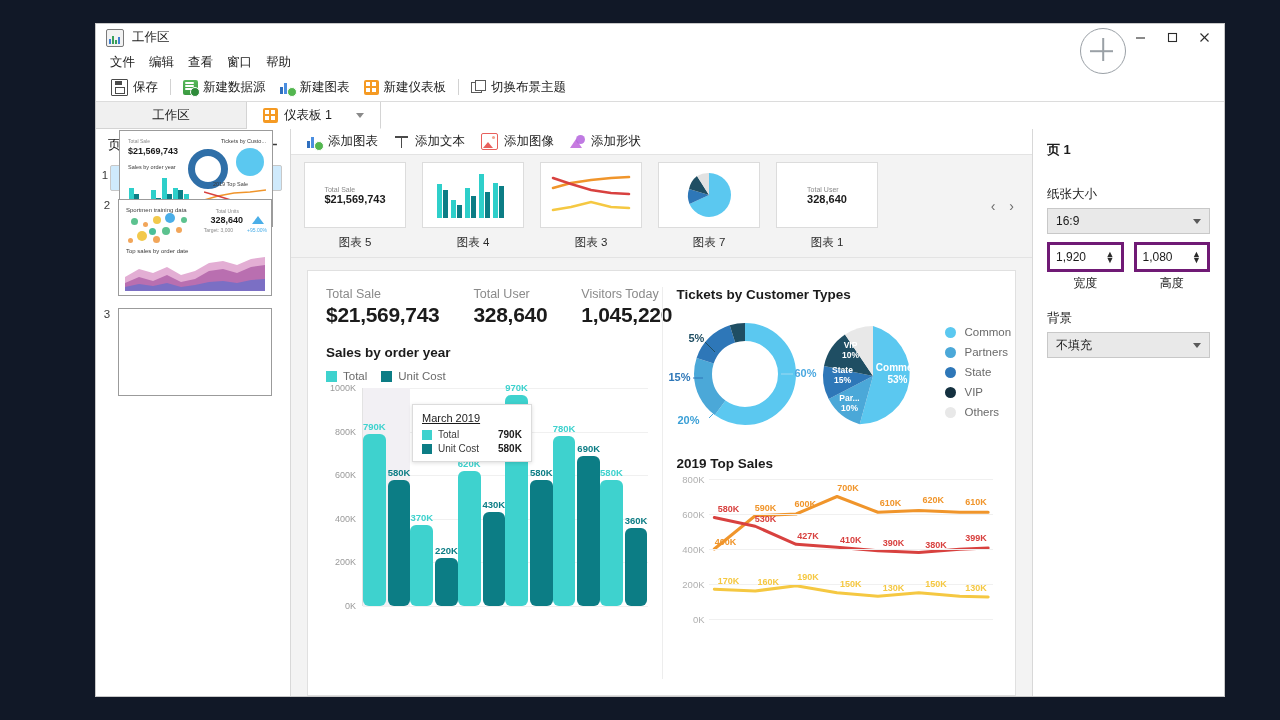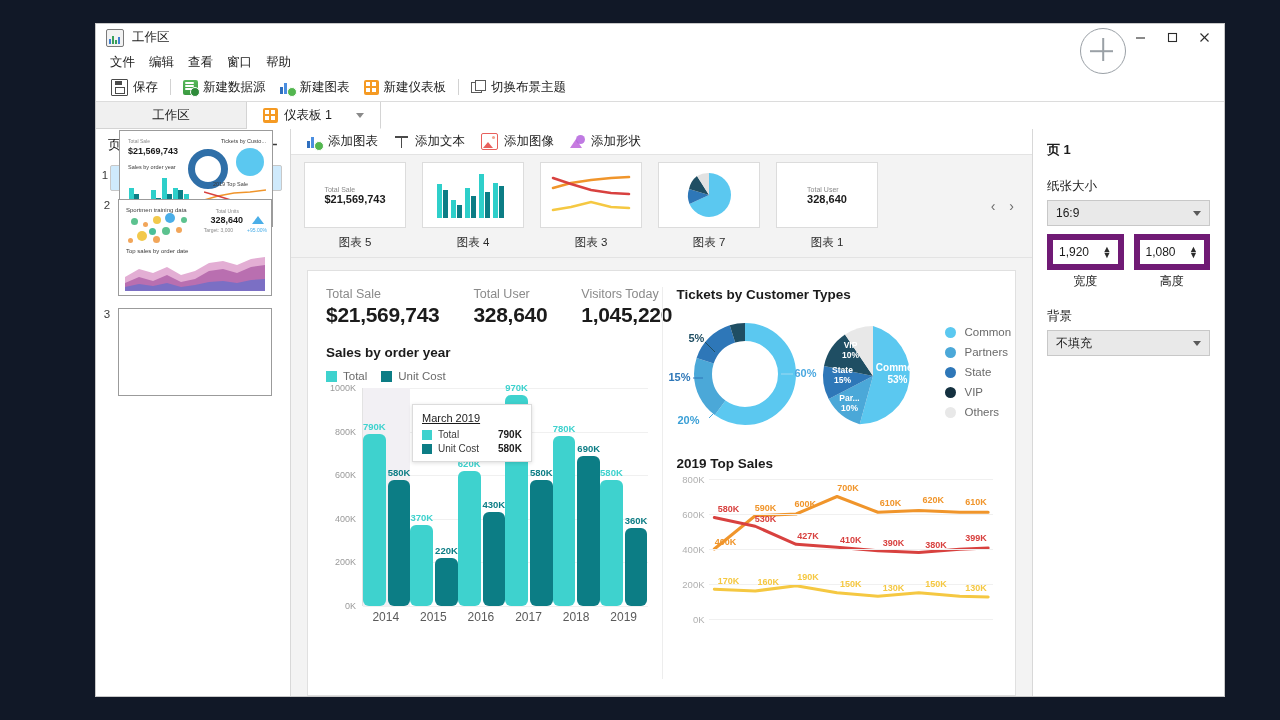--- a/index.html
+++ b/index.html
@@ -169,26 +169,26 @@
   .linechart{position:relative;height:165px;margin-top:8px;}
   .ly{position:absolute;left:0;width:30px;}
   .lt{position:absolute;right:2px;font-size:9.5px;color:#b0b0b0;transform:translateY(-50%);}
   .lplot{position:absolute;left:32px;right:4px;top:0;bottom:0;}
   .lgrid{position:absolute;left:0;right:0;height:1px;background:#f0f0f0;}
   .llab{position:absolute;font-size:9px;font-weight:bold;white-space:nowrap;transform:translate(-50%,-100%);}
 
   
   .rpanel{width:192px;background:#fff;border-left:1px solid #d8d8d8;padding:12px 14px;box-sizing:border-box;flex:0 0 auto;}
   .rp-title{font-size:13px;font-weight:bold;color:#1b1b1b;}
-  .rp-lbl{font-size:12.5px;color:#1b1b1b;margin-top:19px;margin-bottom:5px;}
+  .rp-lbl{font-size:12.5px;color:#1b1b1b;margin-top:27px;margin-bottom:5px;}
   .sel{height:24px;background:#e9e9e9;border:1px solid #c8c8c8;display:flex;align-items:center;justify-content:space-between;padding:0 8px;font-size:12px;color:#1b1b1b;}
   .chev{width:0;height:0;border-left:4px solid transparent;border-right:4px solid transparent;border-top:5px solid #5a5a5a;}
   .dims{display:flex;gap:10px;margin-top:8px;}
   .dim{flex:1;}
-  .spin{height:24px;background:#fff;border:6px solid #701a75;display:flex;align-items:center;justify-content:space-between;padding:0 6px;font-size:12px;color:#1b1b1b;}
+  .spin{height:24px;background:#fff;border:3px solid #701a75;display:flex;align-items:center;justify-content:space-between;padding:0 6px;font-size:12px;color:#1b1b1b;}
   .arrows{display:flex;flex-direction:column;align-items:center;line-height:0.7;font-size:9px;color:#2b2b2b;}
   .dim-lbl{text-align:center;font-size:12px;color:#1b1b1b;margin-top:3px;}
 </style>
 </head>
 <body>
 
 <div class="app">
 
   <div class="titlebar">
     <div class="app-icon">
@@ -559,28 +559,20 @@
                   <span class="nm">Total</span>
                   <span class="vv">790K</span>
                 </div>
                 <div class="tt-row">
                   <span class="sw" style="background:#0c7d85"></span>
                   <span class="nm">Unit Cost</span>
                   <span class="vv">580K</span>
                 </div>
               </div>
 
-              <div class="xaxis">
-                <div class="xlab" style="width:16.666%">2014</div>
-                <div class="xlab" style="width:16.666%">2015</div>
-                <div class="xlab" style="width:16.666%">2016</div>
-                <div class="xlab" style="width:16.666%">2017</div>
-                <div class="xlab" style="width:16.666%">2018</div>
-                <div class="xlab" style="width:16.666%">2019</div>
-              </div>
             </div>
           </div>
 
           <div class="dright">
             <div class="sec-title" style="margin-top:0">Tickets by Customer Types</div>
 
             <div class="donuts">
               <div class="donut-box">
                 <svg width="130" height="120" viewBox="0 0 130 120">
                   <g transform="translate(68,58)">

